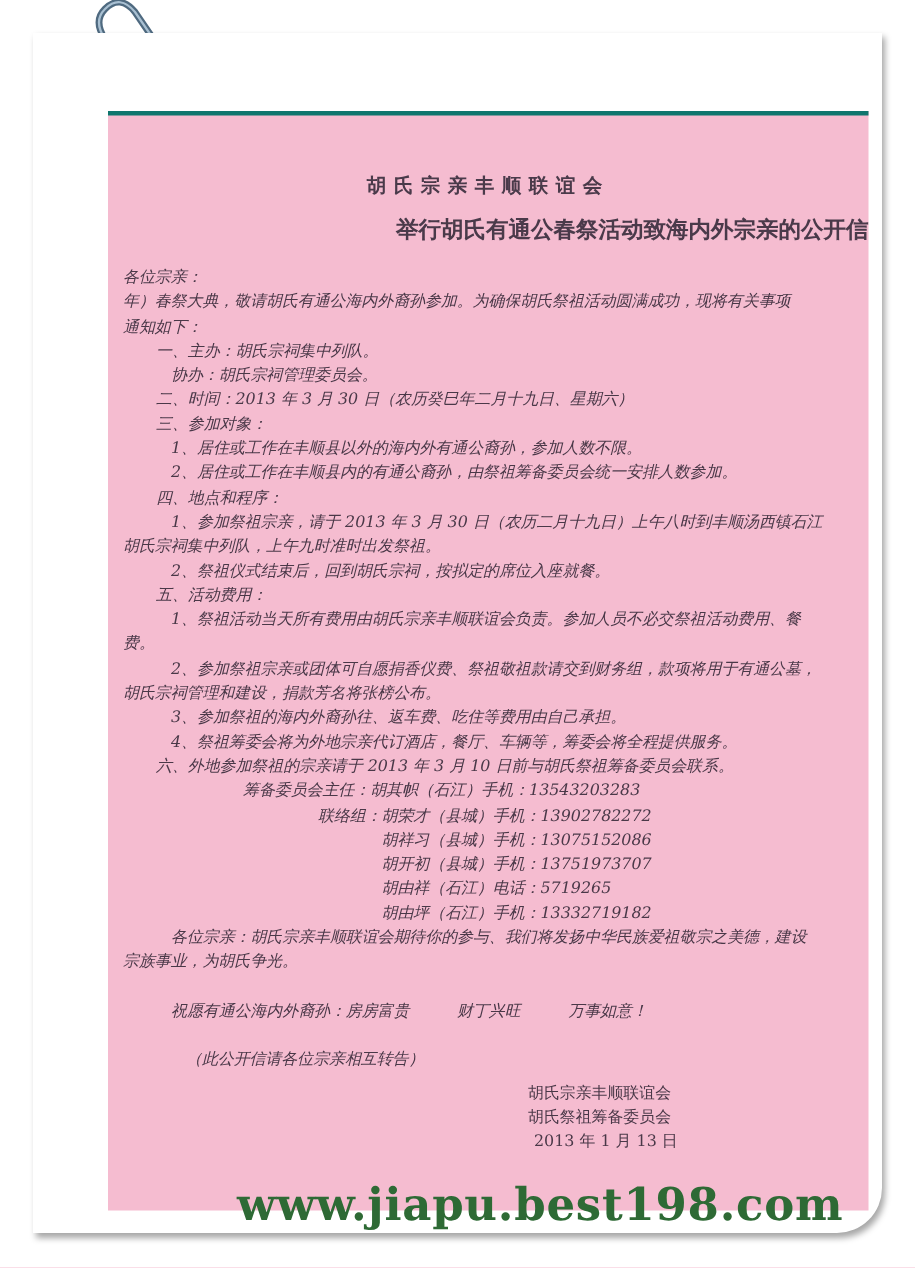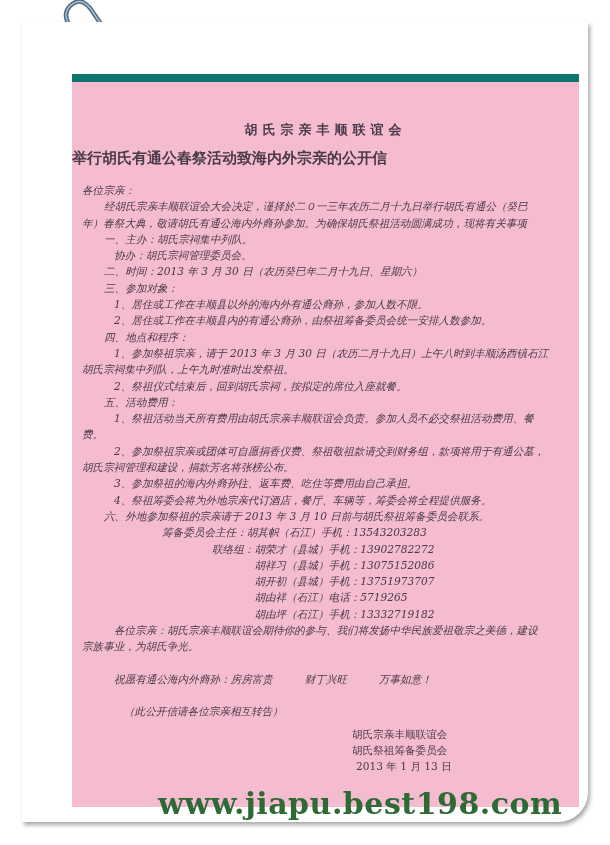--- a/index.html
+++ b/index.html
@@ -1,23 +1,23 @@
 <!DOCTYPE html>
 <html><head>
 <meta charset="utf-8">
 <style>
   html,body{margin:0;padding:0;}
   body{width:610px;height:845px;background:#ffffff;position:relative;overflow:hidden;font-family:"DejaVu Serif",serif;}
   .card{position:absolute;left:22px;top:22px;width:566px;height:800px;background:#fff;
         box-shadow:2px 3px 4px rgba(0,0,0,0.35);border-bottom-right-radius:30px;}
   .pink{position:absolute;left:50px;top:52px;width:507px;height:733px;background:#f5bcd0;
-        border-top:8px solid #0f766e;box-sizing:border-box;}
+        border-top:3px solid #0f766e;box-sizing:border-box;}
   .doc{position:absolute;left:0;top:0;width:100%;height:100%;color:#4a3848;font-size:10.6px;line-height:16.2px;}
   .t1{position:absolute;left:0;width:100%;top:40px;text-align:center;font-family:"DejaVu Sans",sans-serif;font-weight:bold;font-size:13px;letter-spacing:5px;color:#4a3a4a;}
-  .t2{position:absolute;left:0;width:100%;top:68px;text-align:left;font-family:"DejaVu Sans",sans-serif;font-weight:bold;font-size:15px;color:#4a3a4a;}
+  .t2{position:absolute;left:0;width:100%;top:68px;text-align:right;font-family:"DejaVu Sans",sans-serif;font-weight:bold;font-size:15px;color:#4a3a4a;}
   .body{position:absolute;left:10px;top:100px;width:470px;}
   .ln{white-space:nowrap;height:16.3px;font-style:italic;}
   .i1{padding-left:22px;}
   .i2{padding-left:32px;}
   .i3{padding-left:80px;}
   .i4{padding-left:130px;}
   .gap{height:16px;}
   .sign{position:absolute;left:280px;top:644px;line-height:16px;}
   .wm{position:absolute;left:158px;top:786px;font-family:"DejaVu Serif",serif;font-weight:bold;font-size:30px;color:#2e6a35;letter-spacing:0.5px;}
   .clip{position:absolute;left:30px;top:0;width:100px;height:120px;}
@@ -31,22 +31,22 @@
 </svg>
 
 <div class="card">
   <div class="pink">
     <div class="doc">
       <div class="t1">胡氏宗亲丰顺联谊会</div>
       <div class="t2">举行胡氏有通公春祭活动致海内外宗亲的公开信</div>
       <div class="body">
         <div id="lines">
             <div class="ln ">各位宗亲：</div>
-            <div class="ln i1">经胡氏宗亲丰顺联谊会大会决定，谨择於二０一三年农历二月十九日举行胡氏有通公（癸巳</div>
             <div class="ln ">年）春祭大典，敬请胡氏有通公海内外裔孙参加。为确保胡氏祭祖活动圆满成功，现将有关事项</div>
+            <div class="ln ">通知如下：</div>
             <div class="ln i1">一、主办：胡氏宗祠集中列队。</div>
             <div class="ln i2">协办：胡氏宗祠管理委员会。</div>
             <div class="ln i1">二、时间：2013 年 3 月 30 日（农历癸巳年二月十九日、星期六）</div>
             <div class="ln i1">三、参加对象：</div>
             <div class="ln i2">1、居住或工作在丰顺县以外的海内外有通公裔孙，参加人数不限。</div>
             <div class="ln i2">2、居住或工作在丰顺县内的有通公裔孙，由祭祖筹备委员会统一安排人数参加。</div>
             <div class="ln i1">四、地点和程序：</div>
             <div class="ln i2">1、参加祭祖宗亲，请于 2013 年 3 月 30 日（农历二月十九日）上午八时到丰顺汤西镇石江</div>
             <div class="ln ">胡氏宗祠集中列队，上午九时准时出发祭祖。</div>
             <div class="ln i2">2、祭祖仪式结束后，回到胡氏宗祠，按拟定的席位入座就餐。</div>

